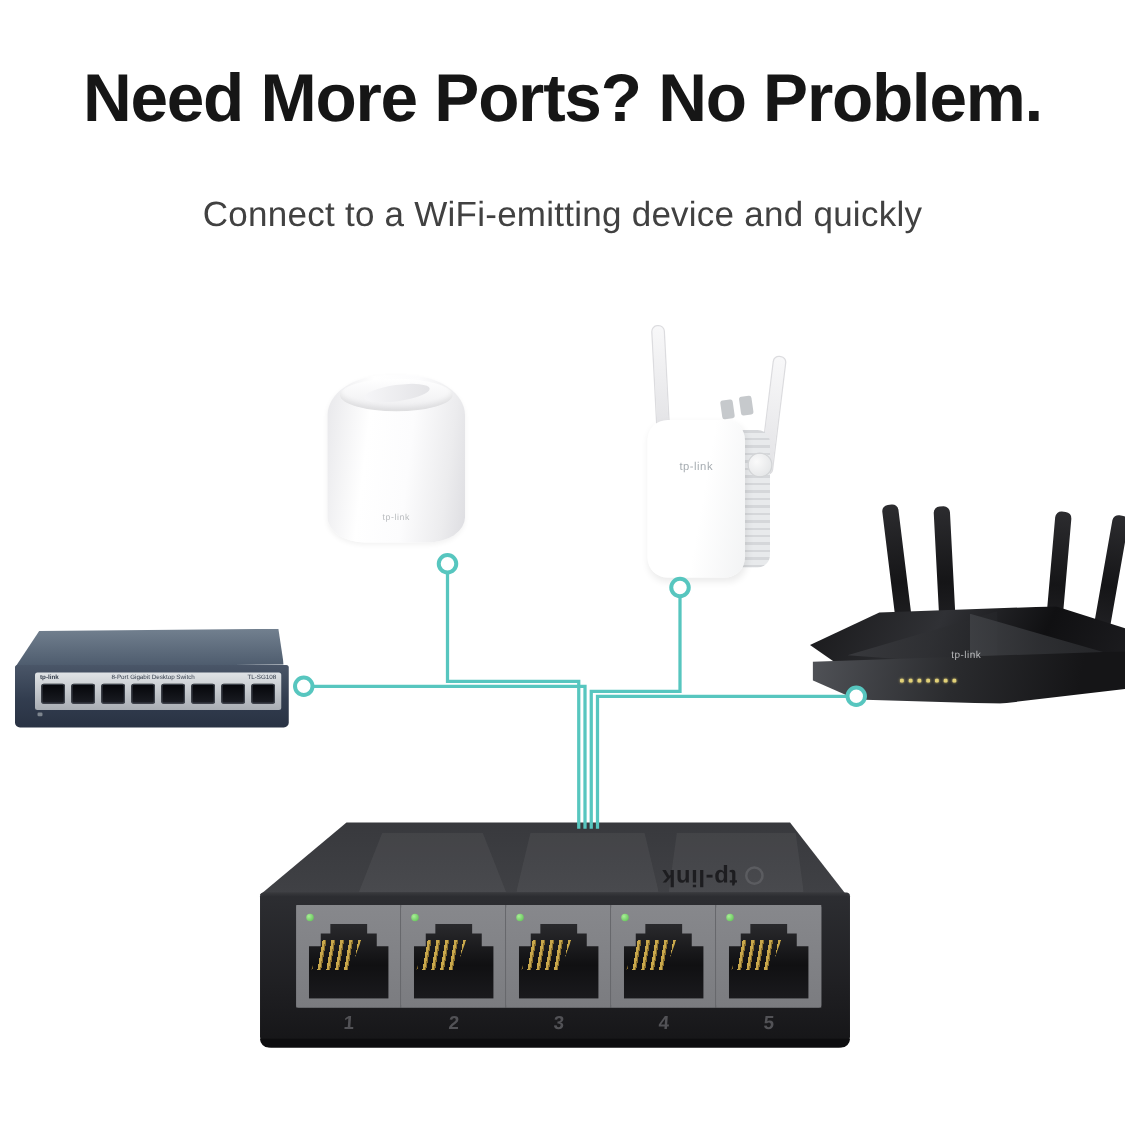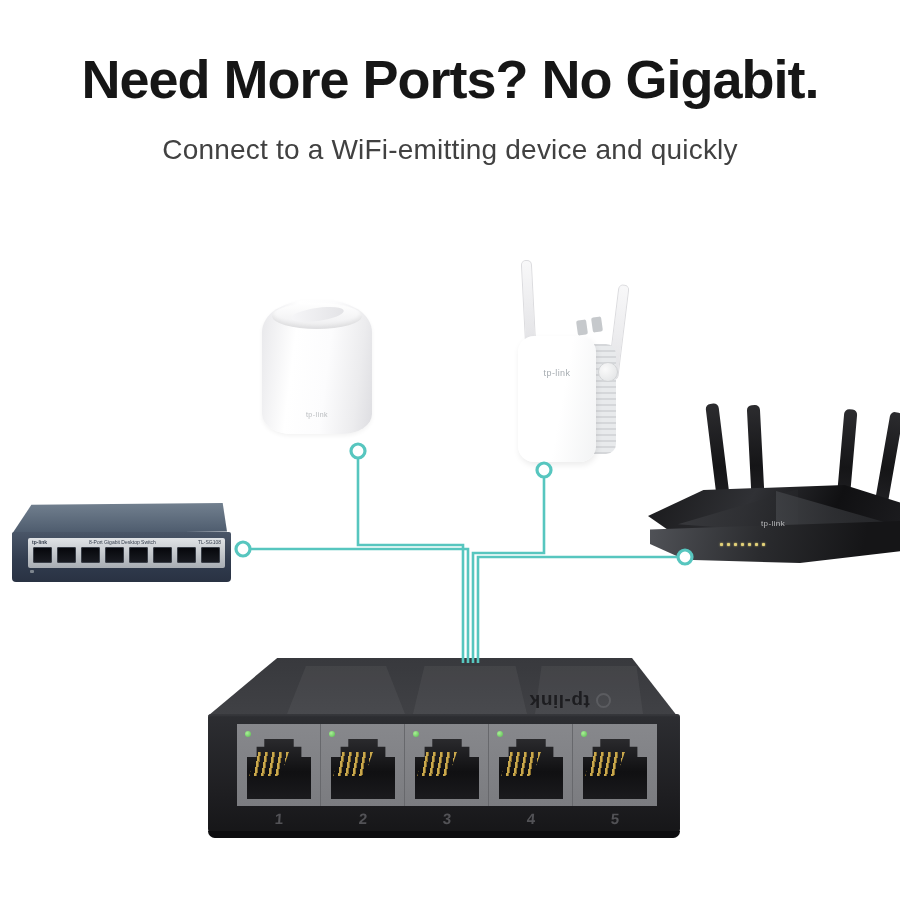--- a/index.html
+++ b/index.html
@@ -4,21 +4,21 @@
 <style>
   html,body{margin:0;padding:0;background:#fff;}
   #canvas{position:relative;width:900px;height:900px;background:#ffffff;overflow:hidden;
           font-family:"Liberation Sans",sans-serif;}
 
   
   .heading{position:absolute;left:0;top:48px;width:900px;text-align:center;
            font-size:54px;font-weight:700;letter-spacing:-1px;color:var(--heading,#161616);}
   .sub{position:absolute;left:0;width:900px;text-align:center;font-size:28px;
        color:var(--subtitle,#414141);letter-spacing:.2px;}
-  .sub1{top:134px;} .sub2{top:194px;}
+  .sub1{top:156px;} .sub2{top:194px;}
 
   
   #links{position:absolute;left:0;top:0;z-index:6;pointer-events:none;}
   #links polyline{fill:none;stroke:var(--accent,#57c6bf);stroke-width:2.6px;}
   #links circle{fill:#ffffff;stroke:var(--accent,#57c6bf);stroke-width:3.2px;}
 
   .dev{position:absolute;z-index:2;}
 
   
   .deco{left:262px;top:300px;width:110px;height:134px;}
@@ -127,21 +127,21 @@
     background:repeating-linear-gradient(100deg,transparent 0 2px,var(--gold,#c9a84c) 2px 4px,#8a6f2d 4px 5px,transparent 5px 7px);}
   .numrow{position:absolute;left:32px;top:160px;width:420px;display:flex;}
   .numrow span{width:84px;text-align:center;font-size:15px;font-weight:600;color:#525256;
     transform:skewX(-4deg);}
 </style>
 </head>
 <body>
 
 <div id="canvas">
 
-  <div class="heading">Need More Ports? No Gigabit.</div>
+  <div class="heading">Need More Ports? No Problem.</div>
   <div class="sub sub1">Connect to a WiFi-emitting device and quickly</div>
 
   <div class="dev deco">
     <div class="deco-body"></div>
     <div class="deco-cap"></div>
     <div class="deco-swirl"></div>
     <div class="deco-logo">tp-link</div>
   </div>
 
   <div class="dev ext">

